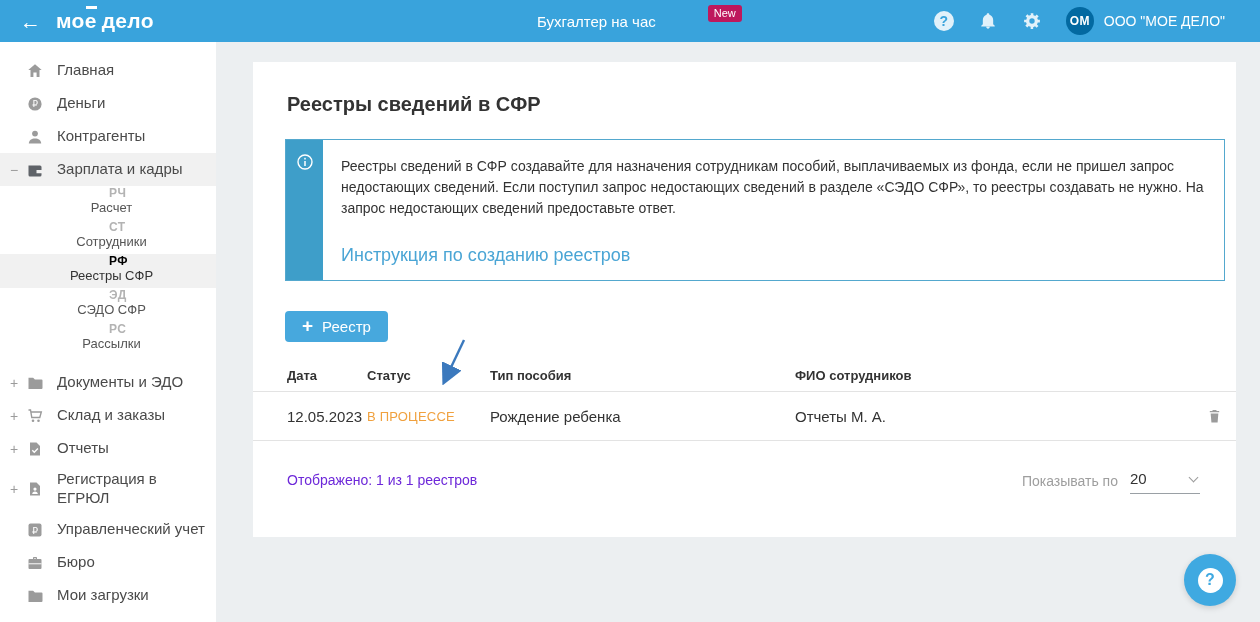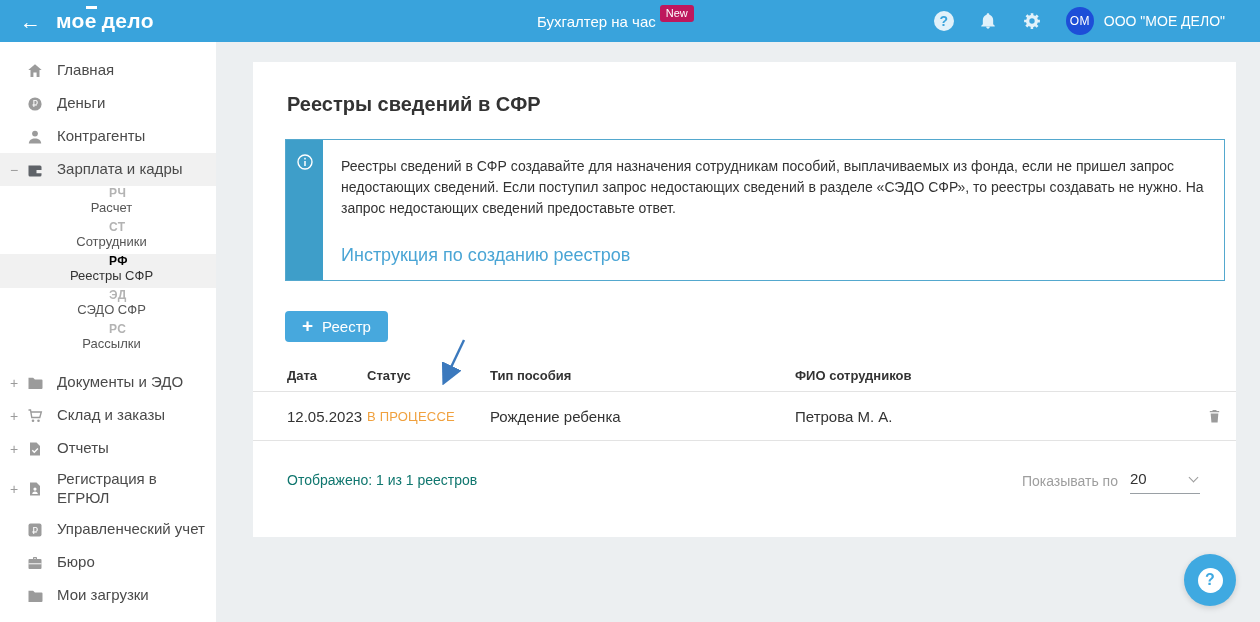--- a/index.html
+++ b/index.html
@@ -7,32 +7,32 @@
     font-family:"Liberation Sans", sans-serif; background:#ECEFF1; }
 
   
   .topbar { position:absolute; left:0; top:0; width:1260px; height:42px;
     background:#39A3DC; color:#fff; display:flex; align-items:center; z-index:5; }
   .back-arrow { margin-left:20px; font-size:21px; line-height:1; cursor:pointer; }
   .logo { margin-left:15px; font-size:21px; font-weight:bold; letter-spacing:.3px; cursor:pointer; }
   .logo .logo-e { position:relative; }
   .logo .logo-e::before { content:""; position:absolute; top:-3px; left:1px; right:0; height:2.5px; background:#fff; }
   .logo .logo-suffix { margin-left:5px; }
-  .topbar-center { position:absolute; left:537px; top:0; height:42px; display:flex; align-items:center; }
+  .topbar-center { position:absolute; left:537px; top:0; height:42px; display:flex; align-items:center;gap:48px; }
   .promo-link { color:#fff; font-size:15px; text-decoration:none; cursor:pointer; }
   .new-badge { background:#be185d; color:#fff; font-size:11px; border-radius:3px;
     padding:2px 6px 3px; margin-left:4px; position:relative; top:-8px; }
   .topbar-right { position:absolute; right:35px; top:0; height:42px; display:flex; align-items:center; gap:24px; }
   .hicon { width:20px; height:20px; display:flex; align-items:center; justify-content:center;
     color:rgba(255,255,255,.85); cursor:pointer; }
   .hicon svg { width:18px; height:18px; fill:currentColor; }
   .q-circle { width:20px; height:20px; border-radius:50%; background:rgba(255,255,255,.85);
     color:#39A3DC; font-weight:bold; font-size:14px; display:flex; align-items:center; justify-content:center; cursor:pointer; }
-  .avatar { width:28px; height:28px; border-radius:50%; background:#1d4ed8; color:#fff;
-    font-size:12px; font-weight:normal; display:flex; align-items:center; justify-content:center;
+  .avatar { width:28px; height:28px; border-radius:50%; background:#0369a1; color:#fff;
+    font-size:12px; font-weight:bold; display:flex; align-items:center; justify-content:center;
     letter-spacing:.3px; cursor:pointer; margin-right:-14px;text-align:right; }
   .company { font-size:14px; color:#fff; cursor:pointer; white-space:nowrap; }
 
   
   .sidebar { position:absolute; left:0; top:42px; width:216px; bottom:0; background:#fff; padding-top:12px; }
   .side-item { display:flex; align-items:center; cursor:pointer; position:relative; }
   .side-item.top { height:33px; font-size:15px; color:#4A4A4A; }
   .side-item.sub { height:34px; font-size:13px; color:#555;flex-direction:column; }
   .side-item.gap { margin-top:10px; }
   .side-item.tall { height:48px; }
@@ -74,21 +74,21 @@
   .t-head .t-cell { font-size:13px; font-weight:bold; color:#333; }
   .t-body-row { height:49px; border-bottom:1px solid #E3E3E3; }
   .t-cell.date, .t-cell.type, .t-cell.emps { font-size:15px; color:#333; }
   .t-cell.status { font-size:13px; letter-spacing:.2px; }
   .t-cell.actions { display:flex; justify-content:flex-end; padding-right:14px; }
   .trash-btn { width:16px; height:17px; color:#9B9B9B; cursor:pointer; background:none; border:none; padding:0; }
   .trash-btn svg { width:15px; height:16px; fill:currentColor; }
 
   .t-footer { display:flex; justify-content:space-between; align-items:flex-start;
     margin-top:31px; padding:0 36px 0 34px; }
-  .shown-count { font-size:14px; color:#0f766e; }
+  .shown-count { font-size:14px; color:#6d28d9; }
   .per-page { display:flex; align-items:flex-start; }
   .pp-label { font-size:14px; color:#9E9E9E; margin-right:12px; margin-top:1px; }
   .pp-select { width:70px; border-bottom:1px solid #9AA0A5; display:flex; align-items:center;
     justify-content:space-between; padding-bottom:6px; cursor:pointer; margin-top:-2px; }
   .pp-value { font-size:15px; color:#333; }
   .chev { width:7px; height:7px; border-right:1.5px solid #9B9B9B; border-bottom:1.5px solid #9B9B9B;
     transform:rotate(45deg); margin-right:3px; margin-top:-3px; }
 
   .annot-arrow { position:absolute; left:183px; top:275px; width:32px; height:52px; pointer-events:none; }
 
@@ -297,21 +297,21 @@
           <div class="t-cell">Статус</div>
           <div class="t-cell">Тип пособия</div>
           <div class="t-cell">ФИО сотрудников</div>
           <div class="t-cell"></div>
         </div>
       <div id="table-rows">
           <div class="t-row t-body-row">
             <div class="t-cell date">12.05.2023</div>
             <div class="t-cell status" style="color: rgb(240, 161, 62);">В ПРОЦЕССЕ</div>
             <div class="t-cell type">Рождение ребенка</div>
-            <div class="t-cell emps">Петрова М. А.</div>
+            <div class="t-cell emps">Отчеты М. А.</div>
             <div class="t-cell actions">
               <button class="trash-btn"><svg viewBox="0 0 16 16">
                   <path d="M6.2 1.6h3.6l.6 1H13V4H3V2.6h2.6zM3.9 5.4h8.2L11.3 15H4.7z"></path>
                 </svg></button>
             </div>
           </div>
         </div>
     </div>
 
     <div class="t-footer">

